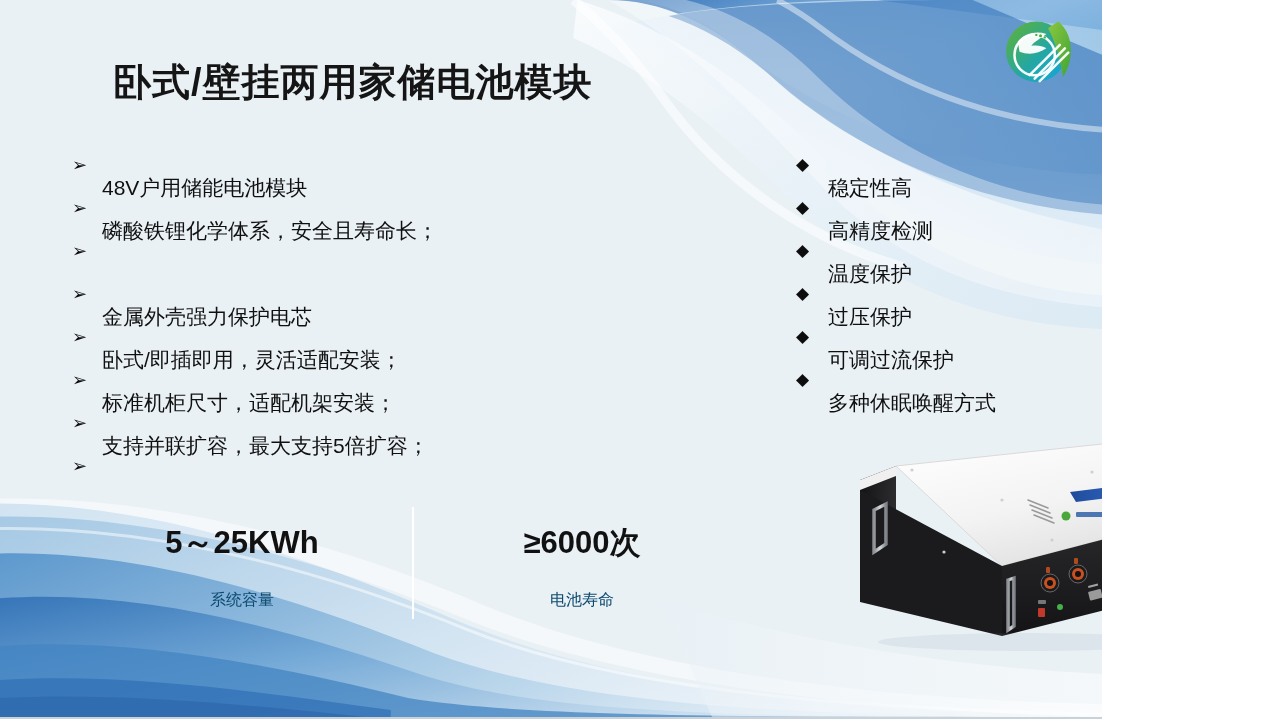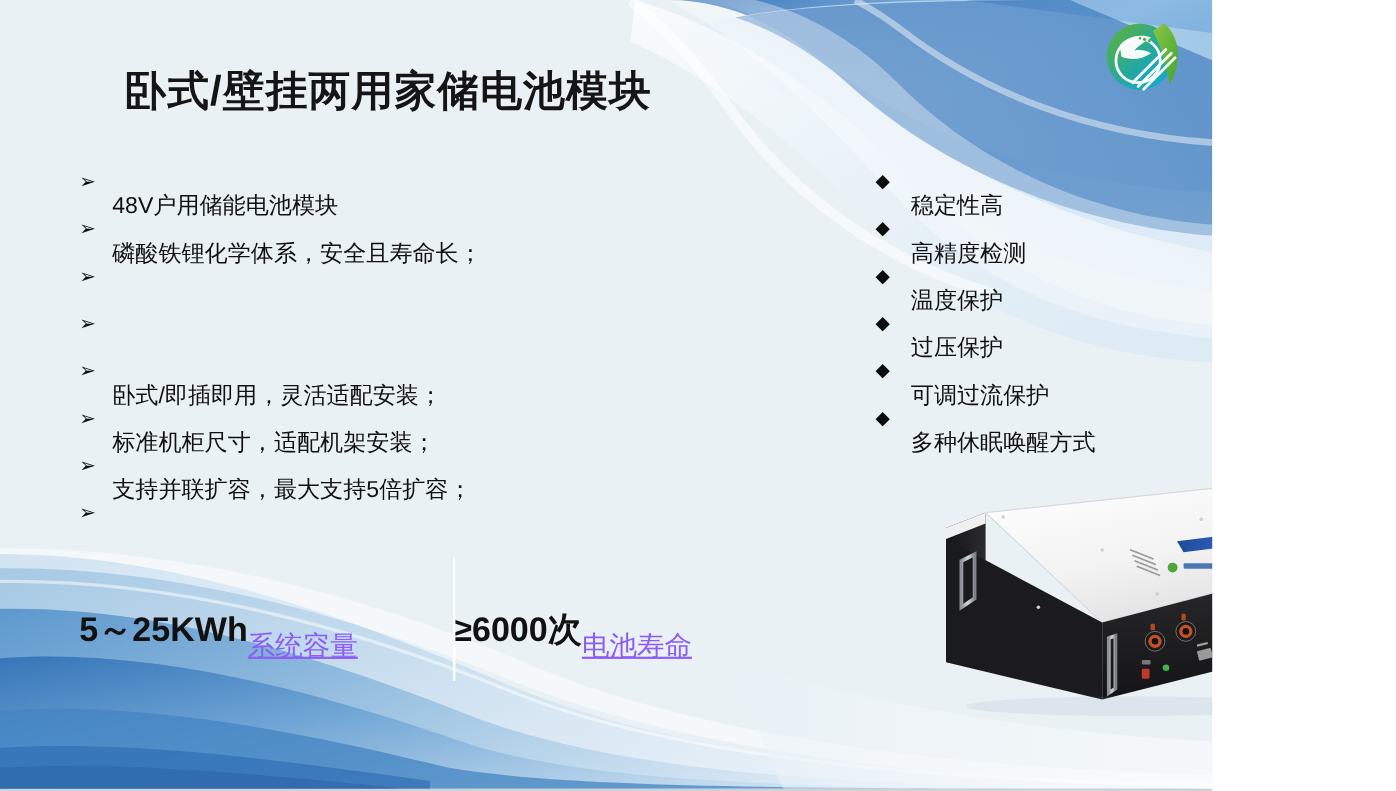--- a/index.html
+++ b/index.html
@@ -106,21 +106,21 @@
     top: 512px;
     width: 680px;
     height: 112px;
     display: flex;
     z-index: 22;
   }
   .stat-cell {
     position: relative;
     flex: 1 1 0;
     display: flex;
-    flex-direction: row;
+    flex-direction: column;
     align-items: center;
     justify-content: flex-start;
     padding-top: 10px;
   }
   .stat-cell + .stat-cell::before {
     content: "";
     position: absolute;
     left: 0;
     top: -5px;
     width: 2px;
@@ -129,24 +129,23 @@
   }
   .stat-value {
     font-size: 31px;
     font-weight: 700;
     color: #111111;
     letter-spacing: 0px;
     white-space: nowrap;
   }
   .stat-label {
     margin-top: 26px;
-    font-size: 25px;
-    color: #8b5cf6;
+    font-size: 16px;
+    color: #0c4a6e;
     white-space: nowrap;
-    text-decoration: underline;
   }
 
   
   .product {
     position: absolute;
     left: 852px;
     top: 440px;
     width: 340px;
     height: 215px;
     z-index: 24;
@@ -262,20 +261,21 @@
     </div>
     <div class="bullet-row">
       <span class="bullet-mark">➢</span>
       <span class="bullet-text">磷酸铁锂化学体系，安全且寿命长；</span>
     </div>
     <div class="bullet-row">
       <span class="bullet-mark">➢</span>
     </div>
     <div class="bullet-row">
       <span class="bullet-mark">➢</span>
+      <span class="bullet-text">金属外壳强力保护电芯</span>
     </div>
     <div class="bullet-row">
       <span class="bullet-mark">➢</span>
       <span class="bullet-text">卧式/即插即用，灵活适配安装；</span>
     </div>
     <div class="bullet-row">
       <span class="bullet-mark">➢</span>
       <span class="bullet-text">标准机柜尺寸，适配机架安装；</span>
     </div>
     <div class="bullet-row">

